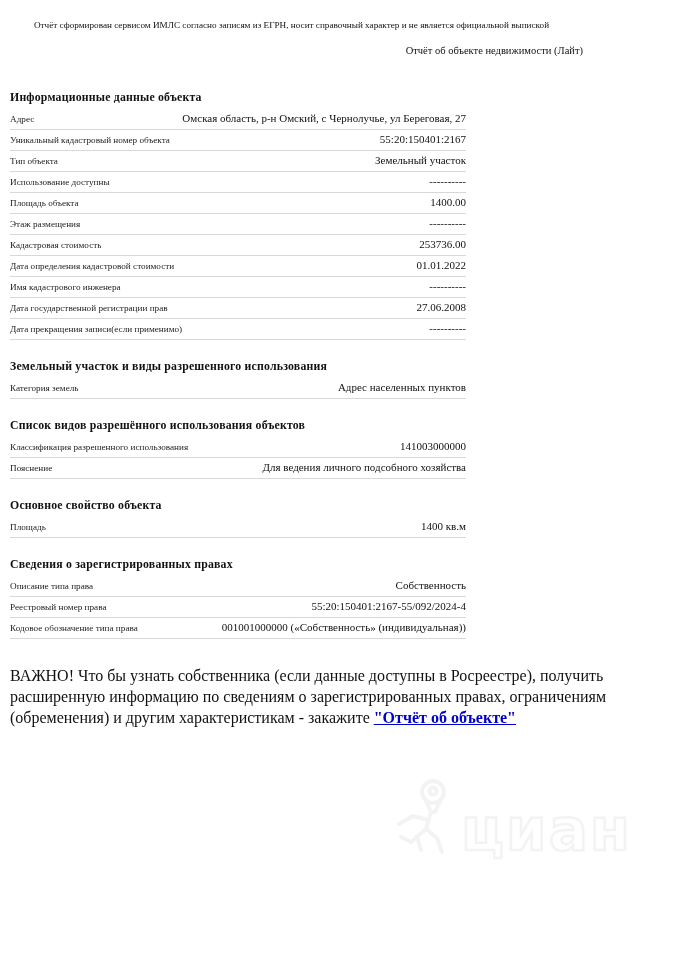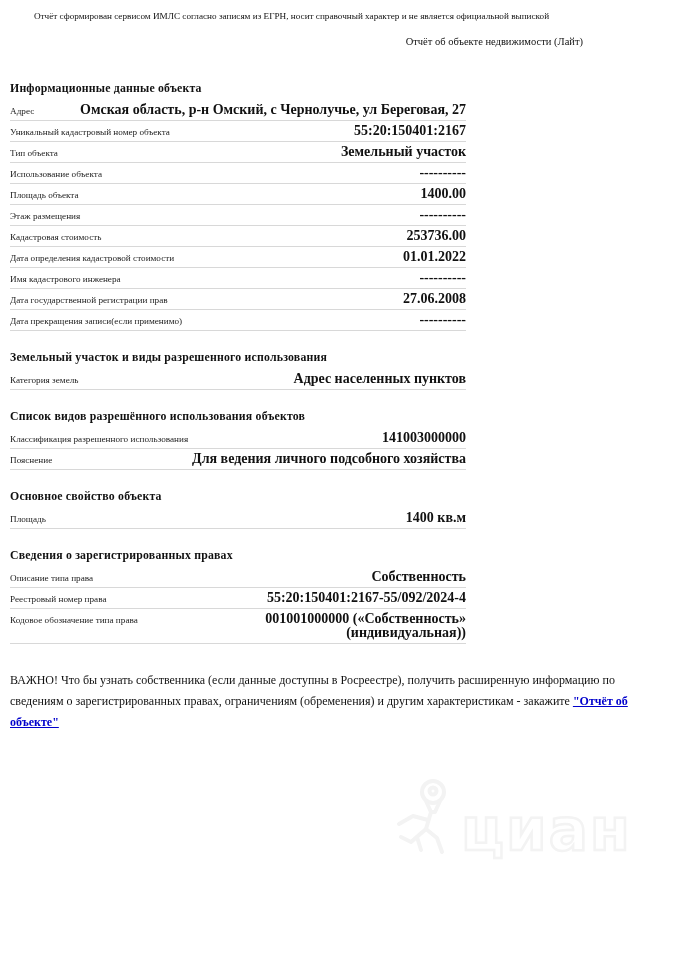--- a/index.html
+++ b/index.html
@@ -1,38 +1,38 @@
 <!DOCTYPE html>
 <html><head>
 <meta charset="utf-8">
 <style>
   html,body { margin:0; padding:0; }
   body {
     width:679px; height:960px; background:#ffffff;
     font-family:"Liberation Serif", serif; color:#000;
     position:relative; overflow:hidden;
   }
-  .page { position:relative; width:583px; height:960px; box-sizing:border-box; padding-top:11px; }
+  .page { position:relative; width:583px; height:960px; box-sizing:border-box; padding-top:20px; }
   .hdr-note { text-align:center; font-size:9.2px; line-height:11px; color:#111; }
   .hdr-title { text-align:right; font-size:10.5px; line-height:13px; margin-top:13px; color:#111; }
   .sec {
     font-size:11.8px; font-weight:bold; color:#111;
     margin:19px 0 4px 10px; width:456px; letter-spacing:0.2px;
   }
   .sec.first { margin-top:33px; }
   .tbl { margin-left:10px; width:456px; }
   .row {
     display:flex; justify-content:space-between; align-items:baseline; gap:20px;
     border-bottom:1px solid #d8d8d8; padding:3px 0 3.5px;
   }
   .lbl { font-size:9.2px; color:#1c1c1c; white-space:nowrap; flex-shrink:0; }
-  .val { font-size:14px; font-weight:bold; color:#111; text-align:right; line-height:13.5px; }
+  .val { font-size:11px; font-weight:normal; color:#111; text-align:right; line-height:13.5px; }
   .footer {
     margin:26px 10px 0; width:655px;
-    font-size:12px; line-height:21px; color:#111;
+    font-size:16px; line-height:21px; color:#111;
   }
   .footer a { color:#0000cc; text-decoration:underline; font-weight:bold; }
   .watermark { position:absolute; left:393px; top:776px; pointer-events:none; }
 </style>
 </head>
 <body>
 
 <div class="page">
 
   <div class="hdr-note">Отчёт сформирован сервисом ИМЛС согласно записям из ЕГРН, носит справочный характер и не является официальной выпиской</div>
@@ -46,21 +46,21 @@
     </div>
     <div class="row">
       <span class="lbl">Уникальный кадастровый номер объекта</span>
       <span class="val">55:20:150401:2167</span>
     </div>
     <div class="row">
       <span class="lbl">Тип объекта</span>
       <span class="val">Земельный участок</span>
     </div>
     <div class="row">
-      <span class="lbl">Использование объекта</span>
+      <span class="lbl">Использование доступны</span>
       <span class="val">----------</span>
     </div>
     <div class="row">
       <span class="lbl">Площадь объекта</span>
       <span class="val">1400.00</span>
     </div>
     <div class="row">
       <span class="lbl">Этаж размещения</span>
       <span class="val">----------</span>
     </div>

